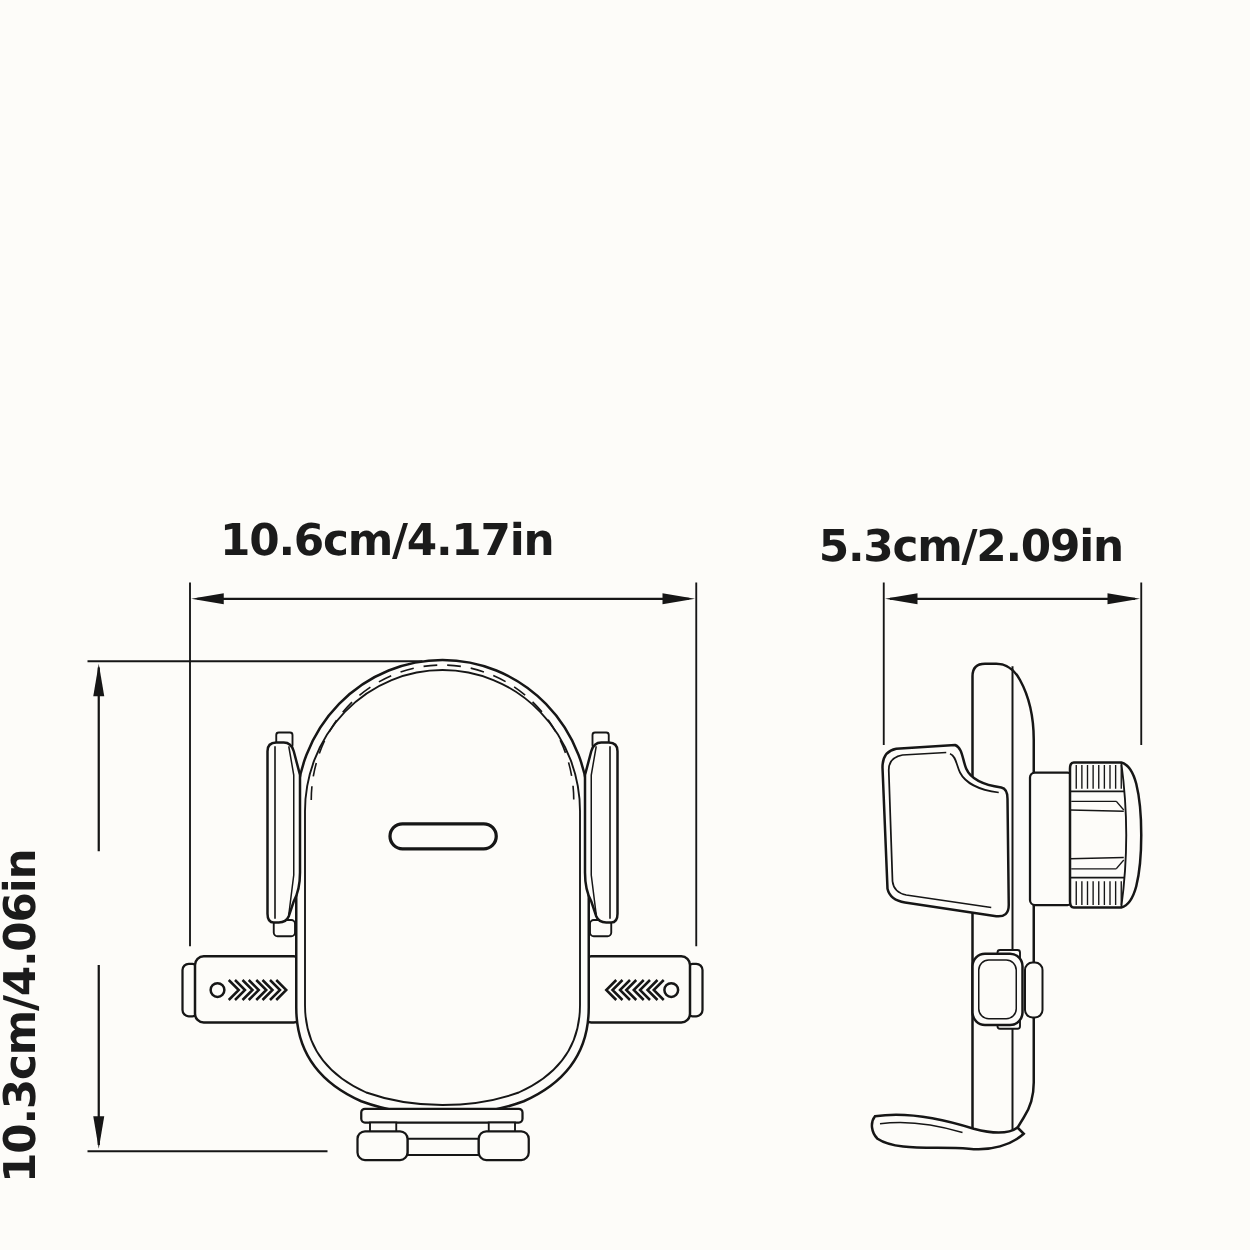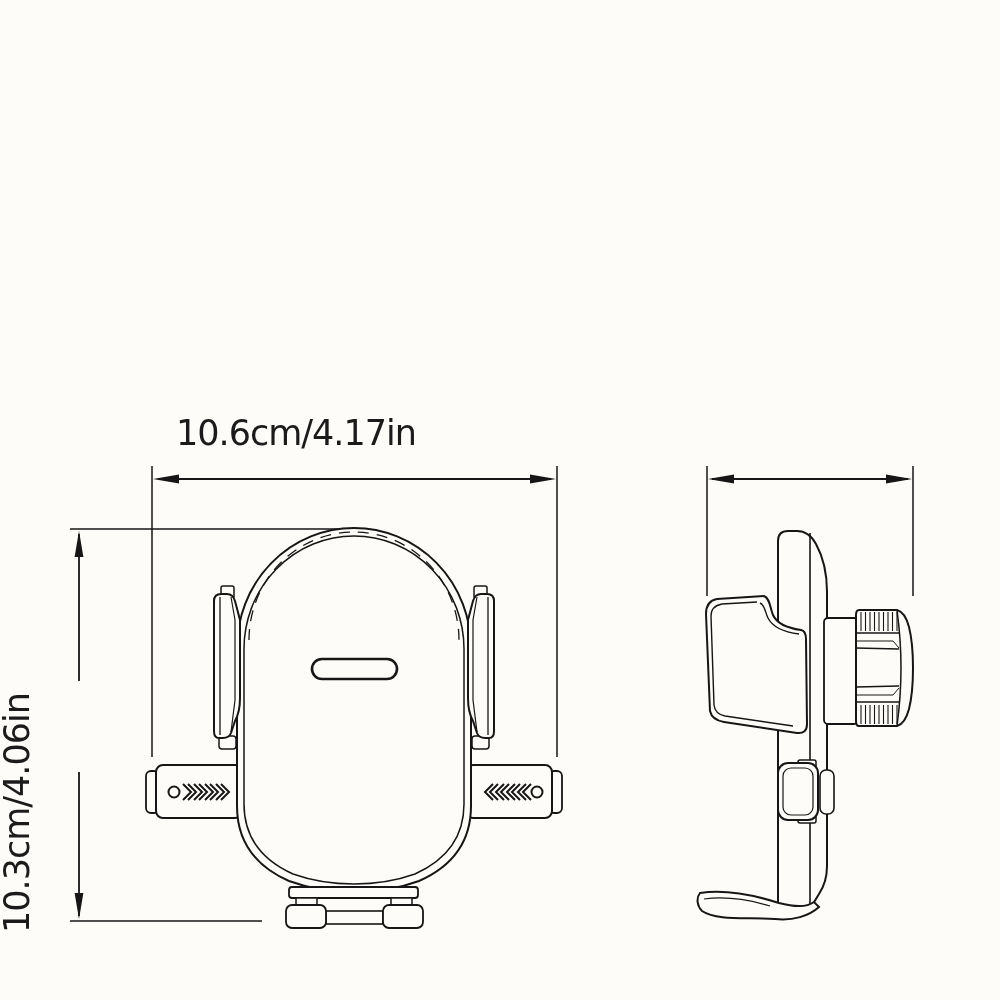--- a/index.html
+++ b/index.html
@@ -3,21 +3,21 @@
 <meta charset="utf-8">
 <style>
   html, body { margin: 0; padding: 0; }
   body {
     width: 1000px; height: 1000px;
     background: #fdfcf9;
     font-family: "DejaVu Sans", "Liberation Sans", sans-serif;
     position: relative;
     overflow: hidden;
   }
-  .diagram-canvas { position: absolute; inset: 0; }
+  .diagram-canvas { position: absolute; inset: 0; font-weight: bold; }
   .dim-label {
     position: absolute;
     color: #1b1b1b;
     font-size: 35px;
     letter-spacing: -1px;
     white-space: nowrap;
     line-height: 1.1;
   }
   .dim-label.vertical {
     transform: translate(-50%, -50%) rotate(-90deg);
@@ -27,20 +27,21 @@
   .fillbg { fill: #fdfcf9; stroke: #161616; }
   .arrow { fill: #161616; stroke: none; }
 </style>
 </head>
 <body>
 
 <div class="diagram-canvas">
 
   <div class="dim-label" style="left:176px; top:414px;">10.6cm/4.17in</div>
 
+  <div class="dim-label" style="left:655px; top:419px;">5.3cm/2.09in</div>
 
   <div class="dim-label vertical" style="left:17px; top:813px;">10.3cm/4.06in</div>
 
   <svg class="linework" width="1000" height="1000" viewBox="0 0 1000 1000">
 
     <g>
       <line class="ln" x1="152" y1="466" x2="152" y2="757" stroke-width="1.5"></line>
       <line class="ln" x1="557" y1="466" x2="557" y2="757" stroke-width="1.5"></line>
       <line class="ln" x1="158" y1="479" x2="551" y2="479" stroke-width="1.8"></line>
       <polygon class="arrow" points="153,479 179,474.6 179,483.4"></polygon>

